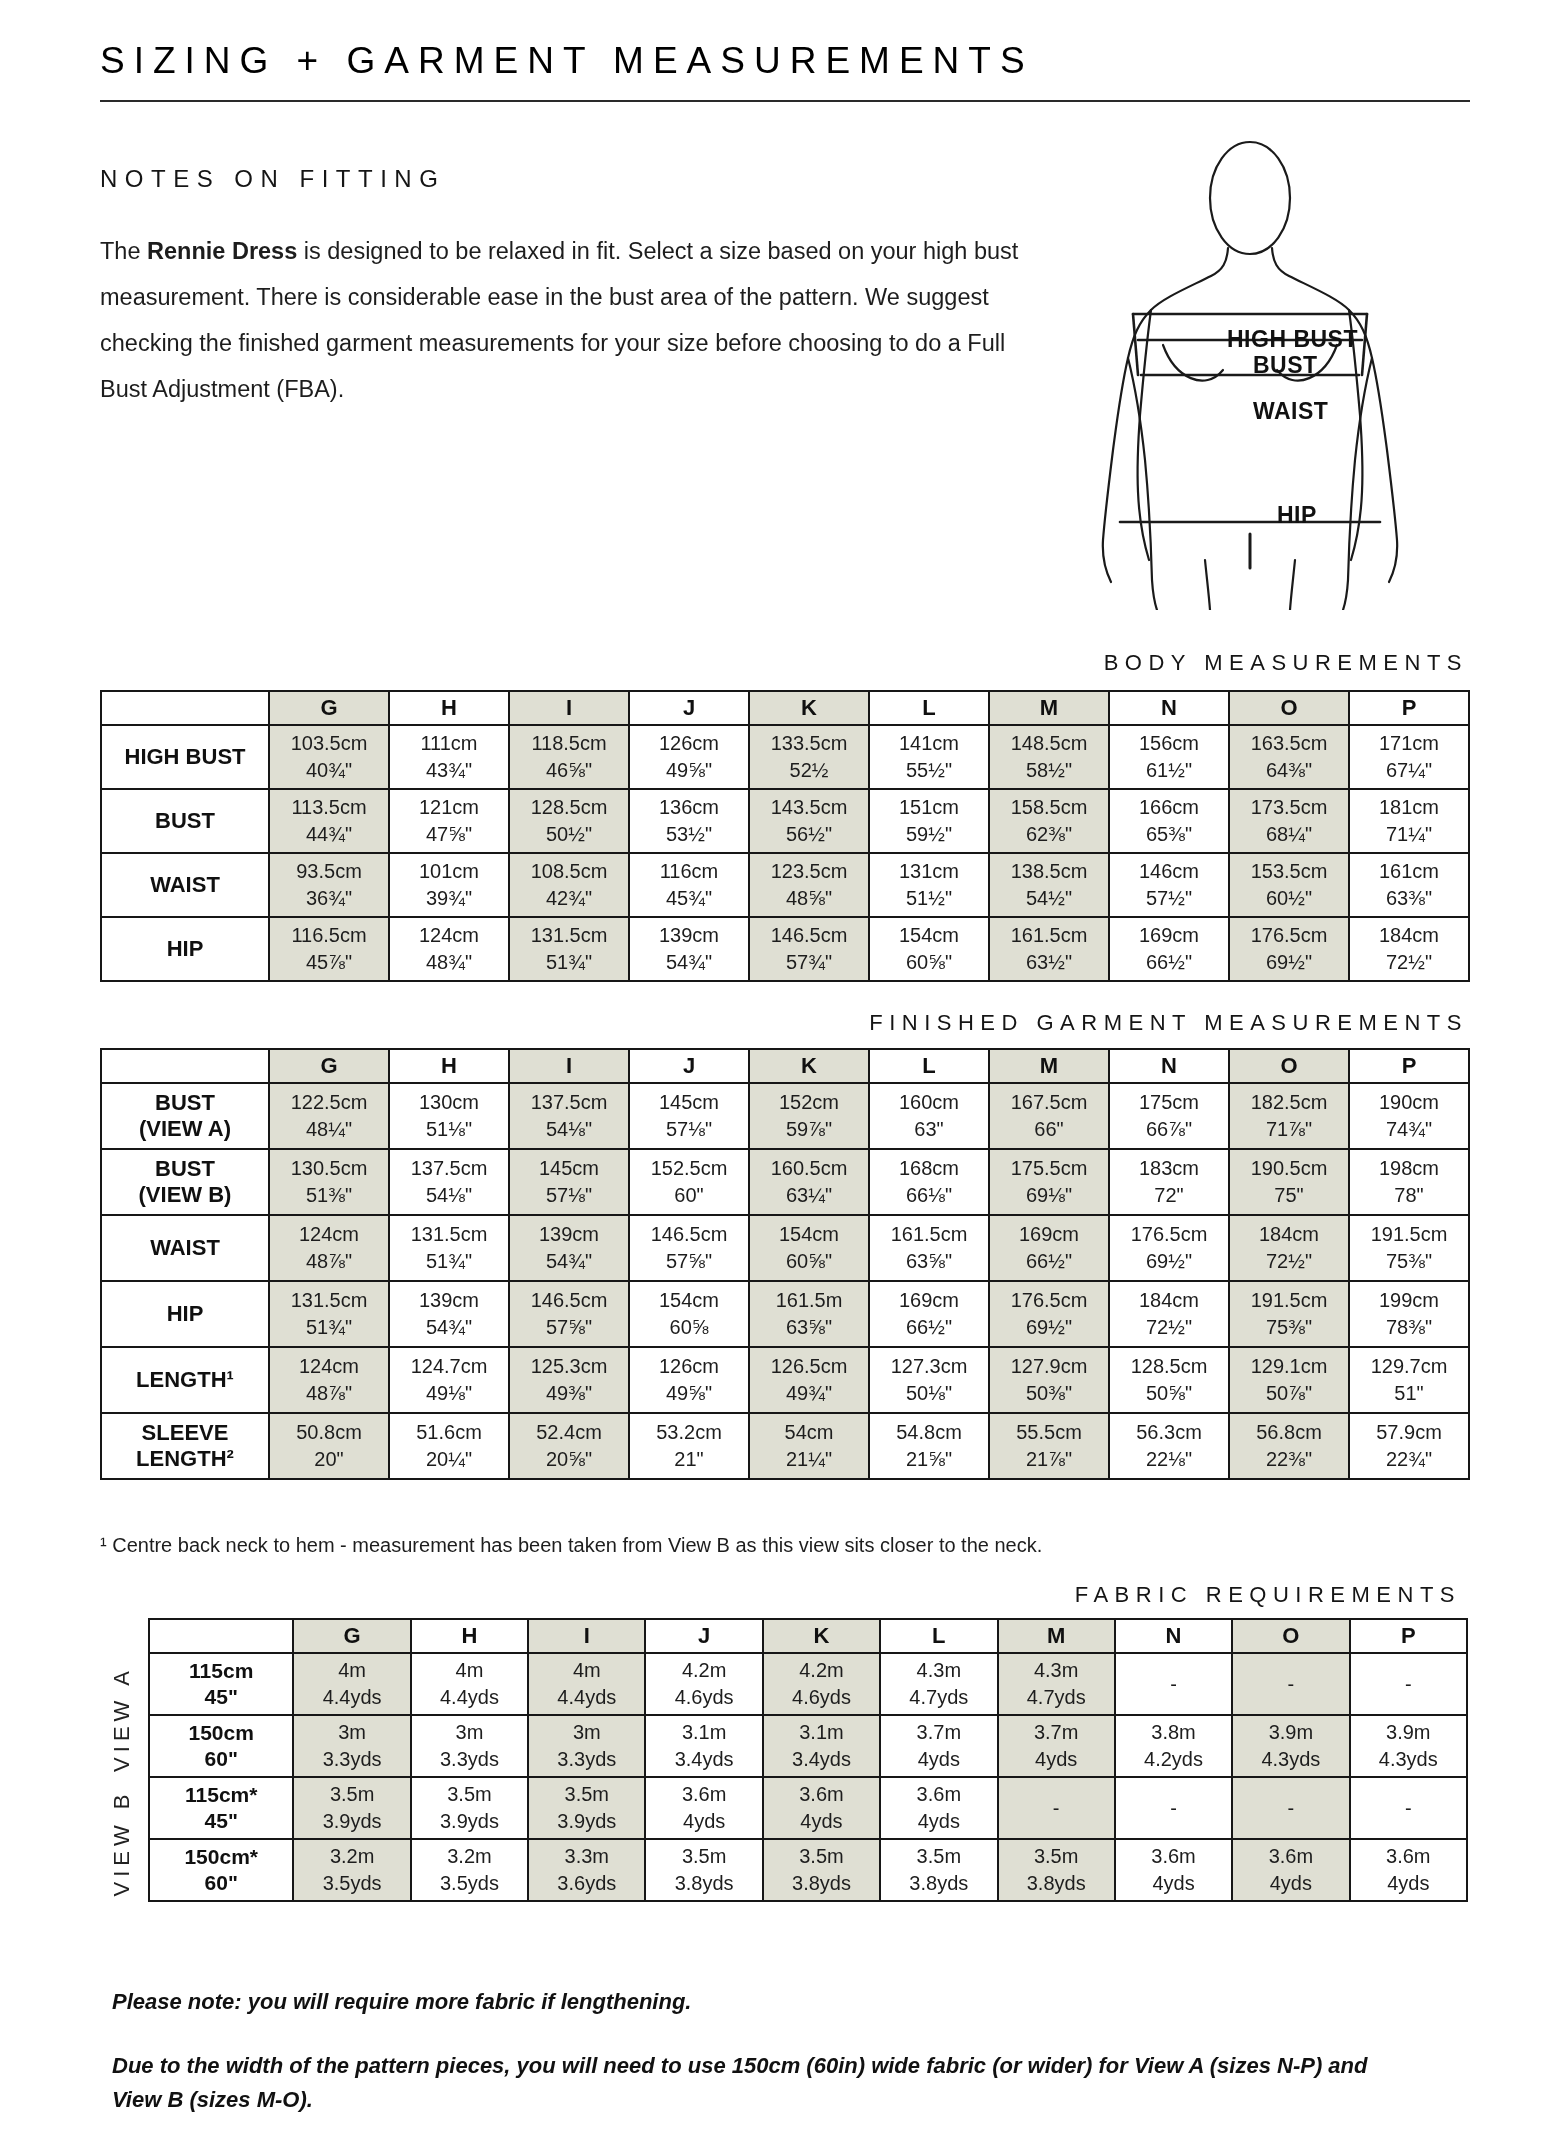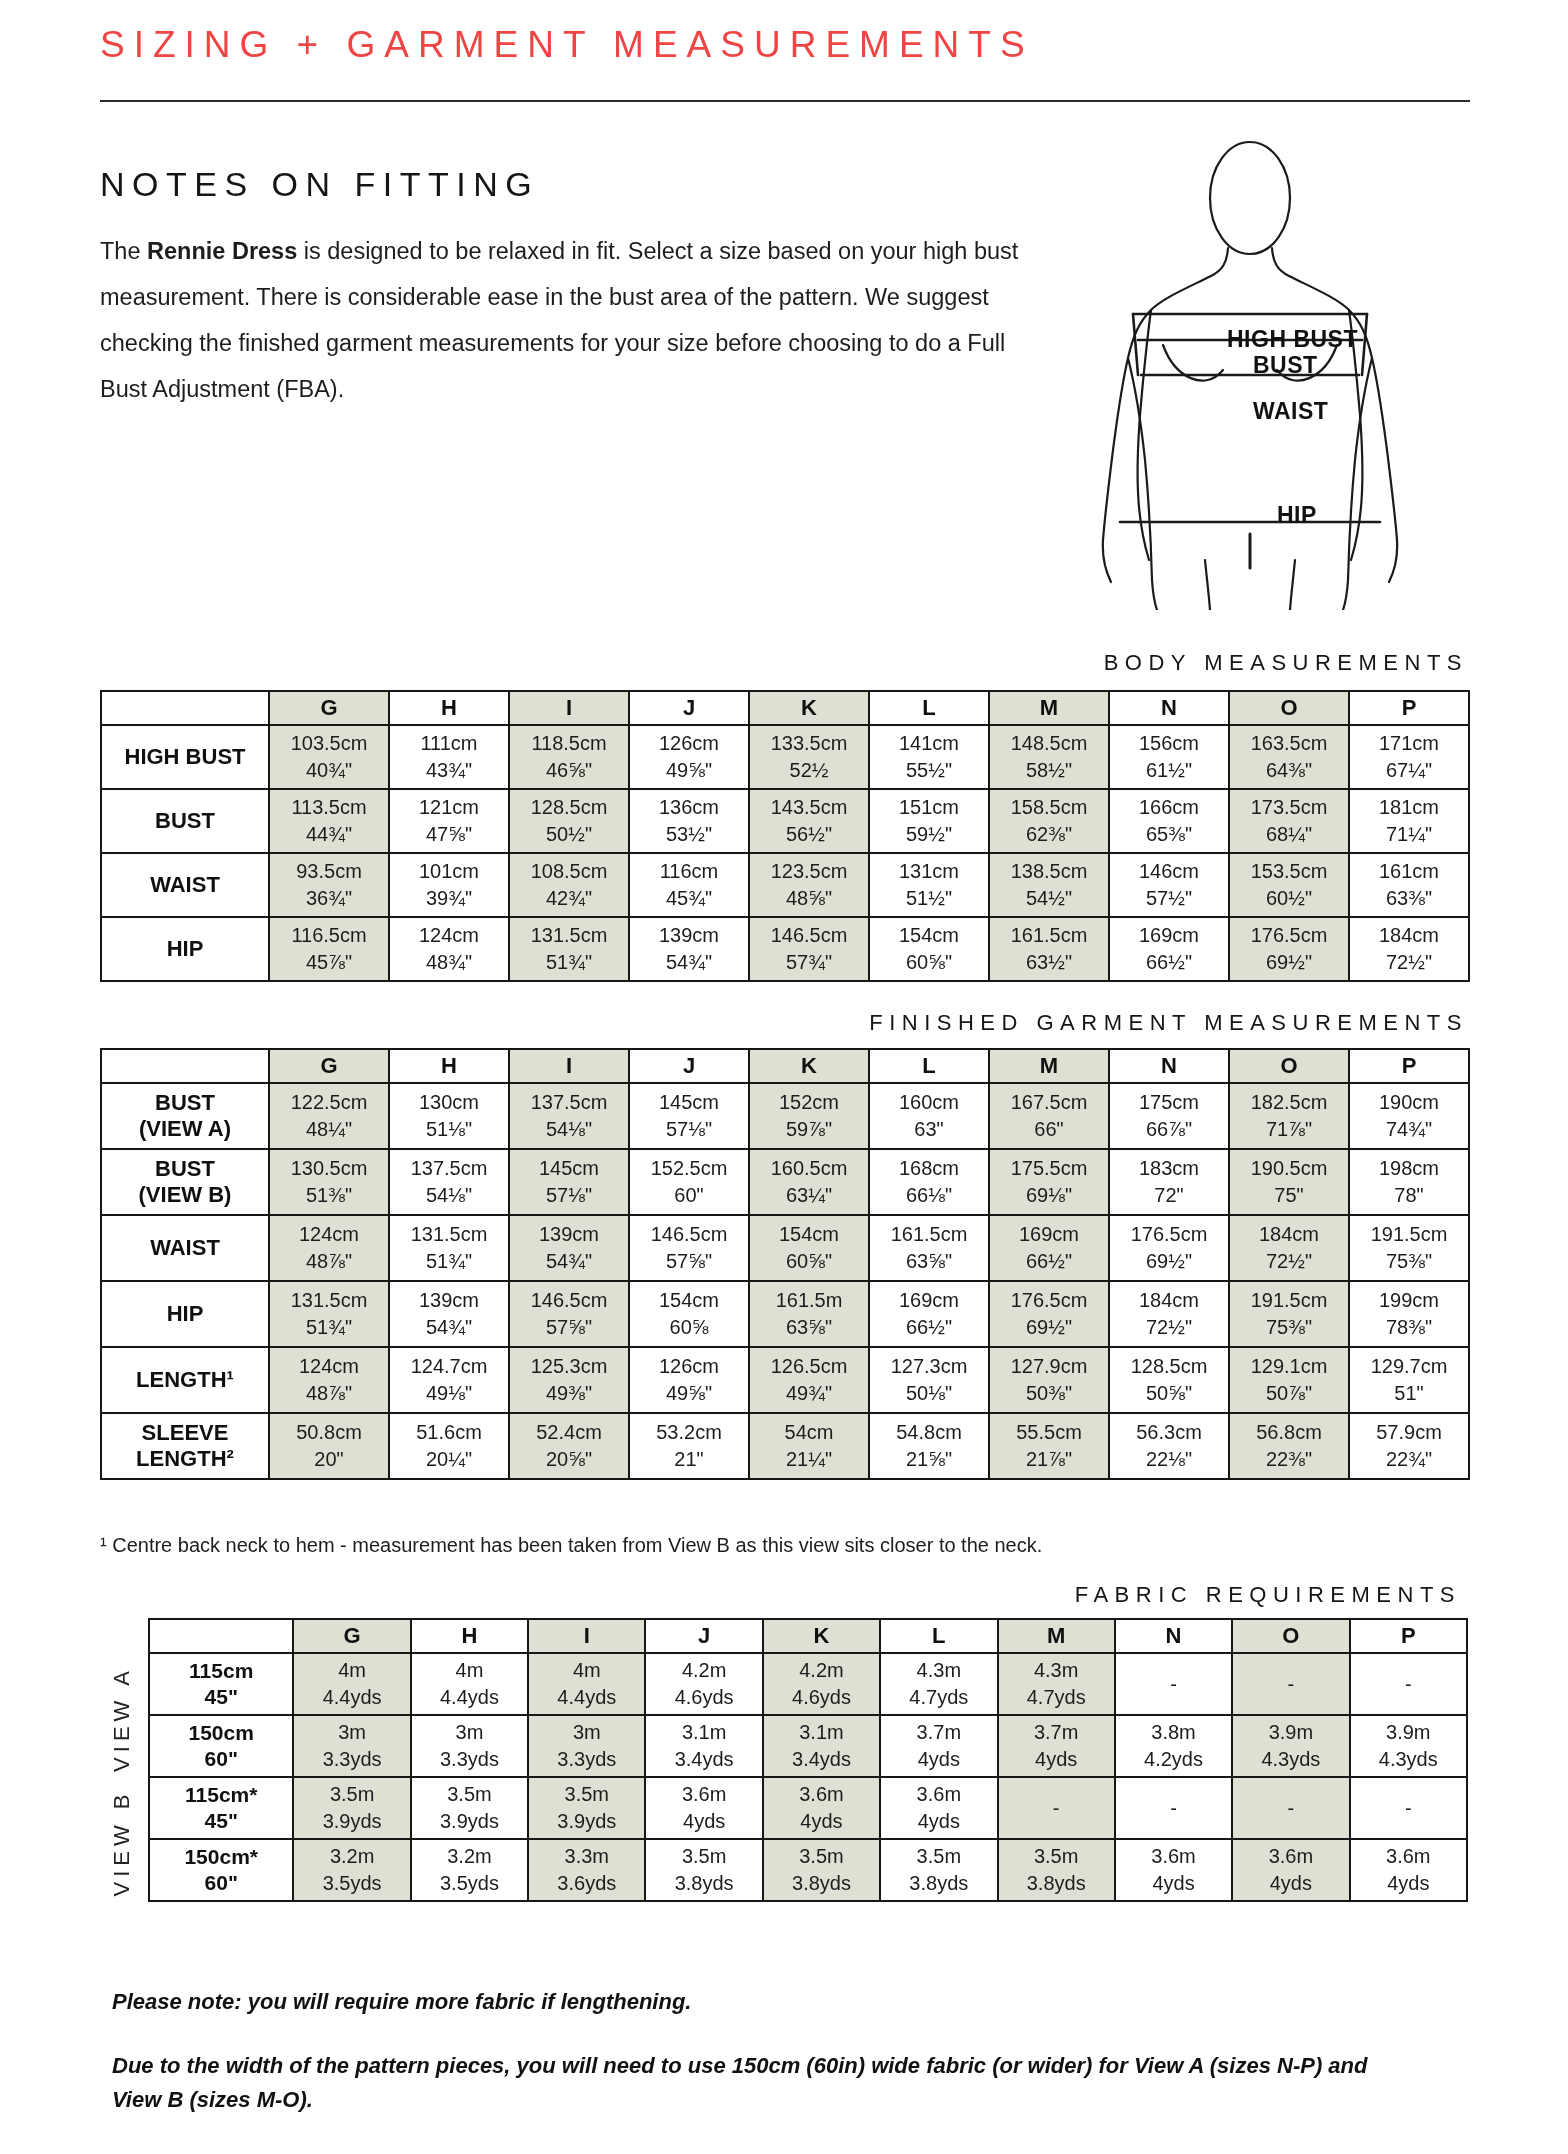--- a/index.html
+++ b/index.html
@@ -12,36 +12,36 @@
     color: #1a1a1a;
     position: relative;
     overflow: hidden;
   }
 
   .page { position: relative; width: 1568px; height: 2154px; padding: 0; }
 
   
   .main-title {
     position: absolute;
-    left: 100px; top: 24px; width: 1370px;
+    left: 100px; top: 40px; width: 1370px;
     font-size: 37px;
     font-weight: 400;
     letter-spacing: 9px;
-    color: #ef4444;
+    color: #000000;
     font-family: "Liberation Sans", sans-serif;
   }
   .title-rule {
     position: absolute;
     left: 100px; top: 100px; width: 1370px;
     height: 2px; background: #2a2a2a;
   }
 
   
   .section-head {
-    font-size: 34px;
+    font-size: 24px;
     letter-spacing: 7.5px;
     font-weight: 400;
     color: #151515;
   }
   .notes-head { position: absolute; left: 100px; top: 165px; }
   .notes-body {
     position: absolute;
     left: 100px; top: 228px; width: 950px;
     font-size: 23.5px;
     line-height: 46px;

